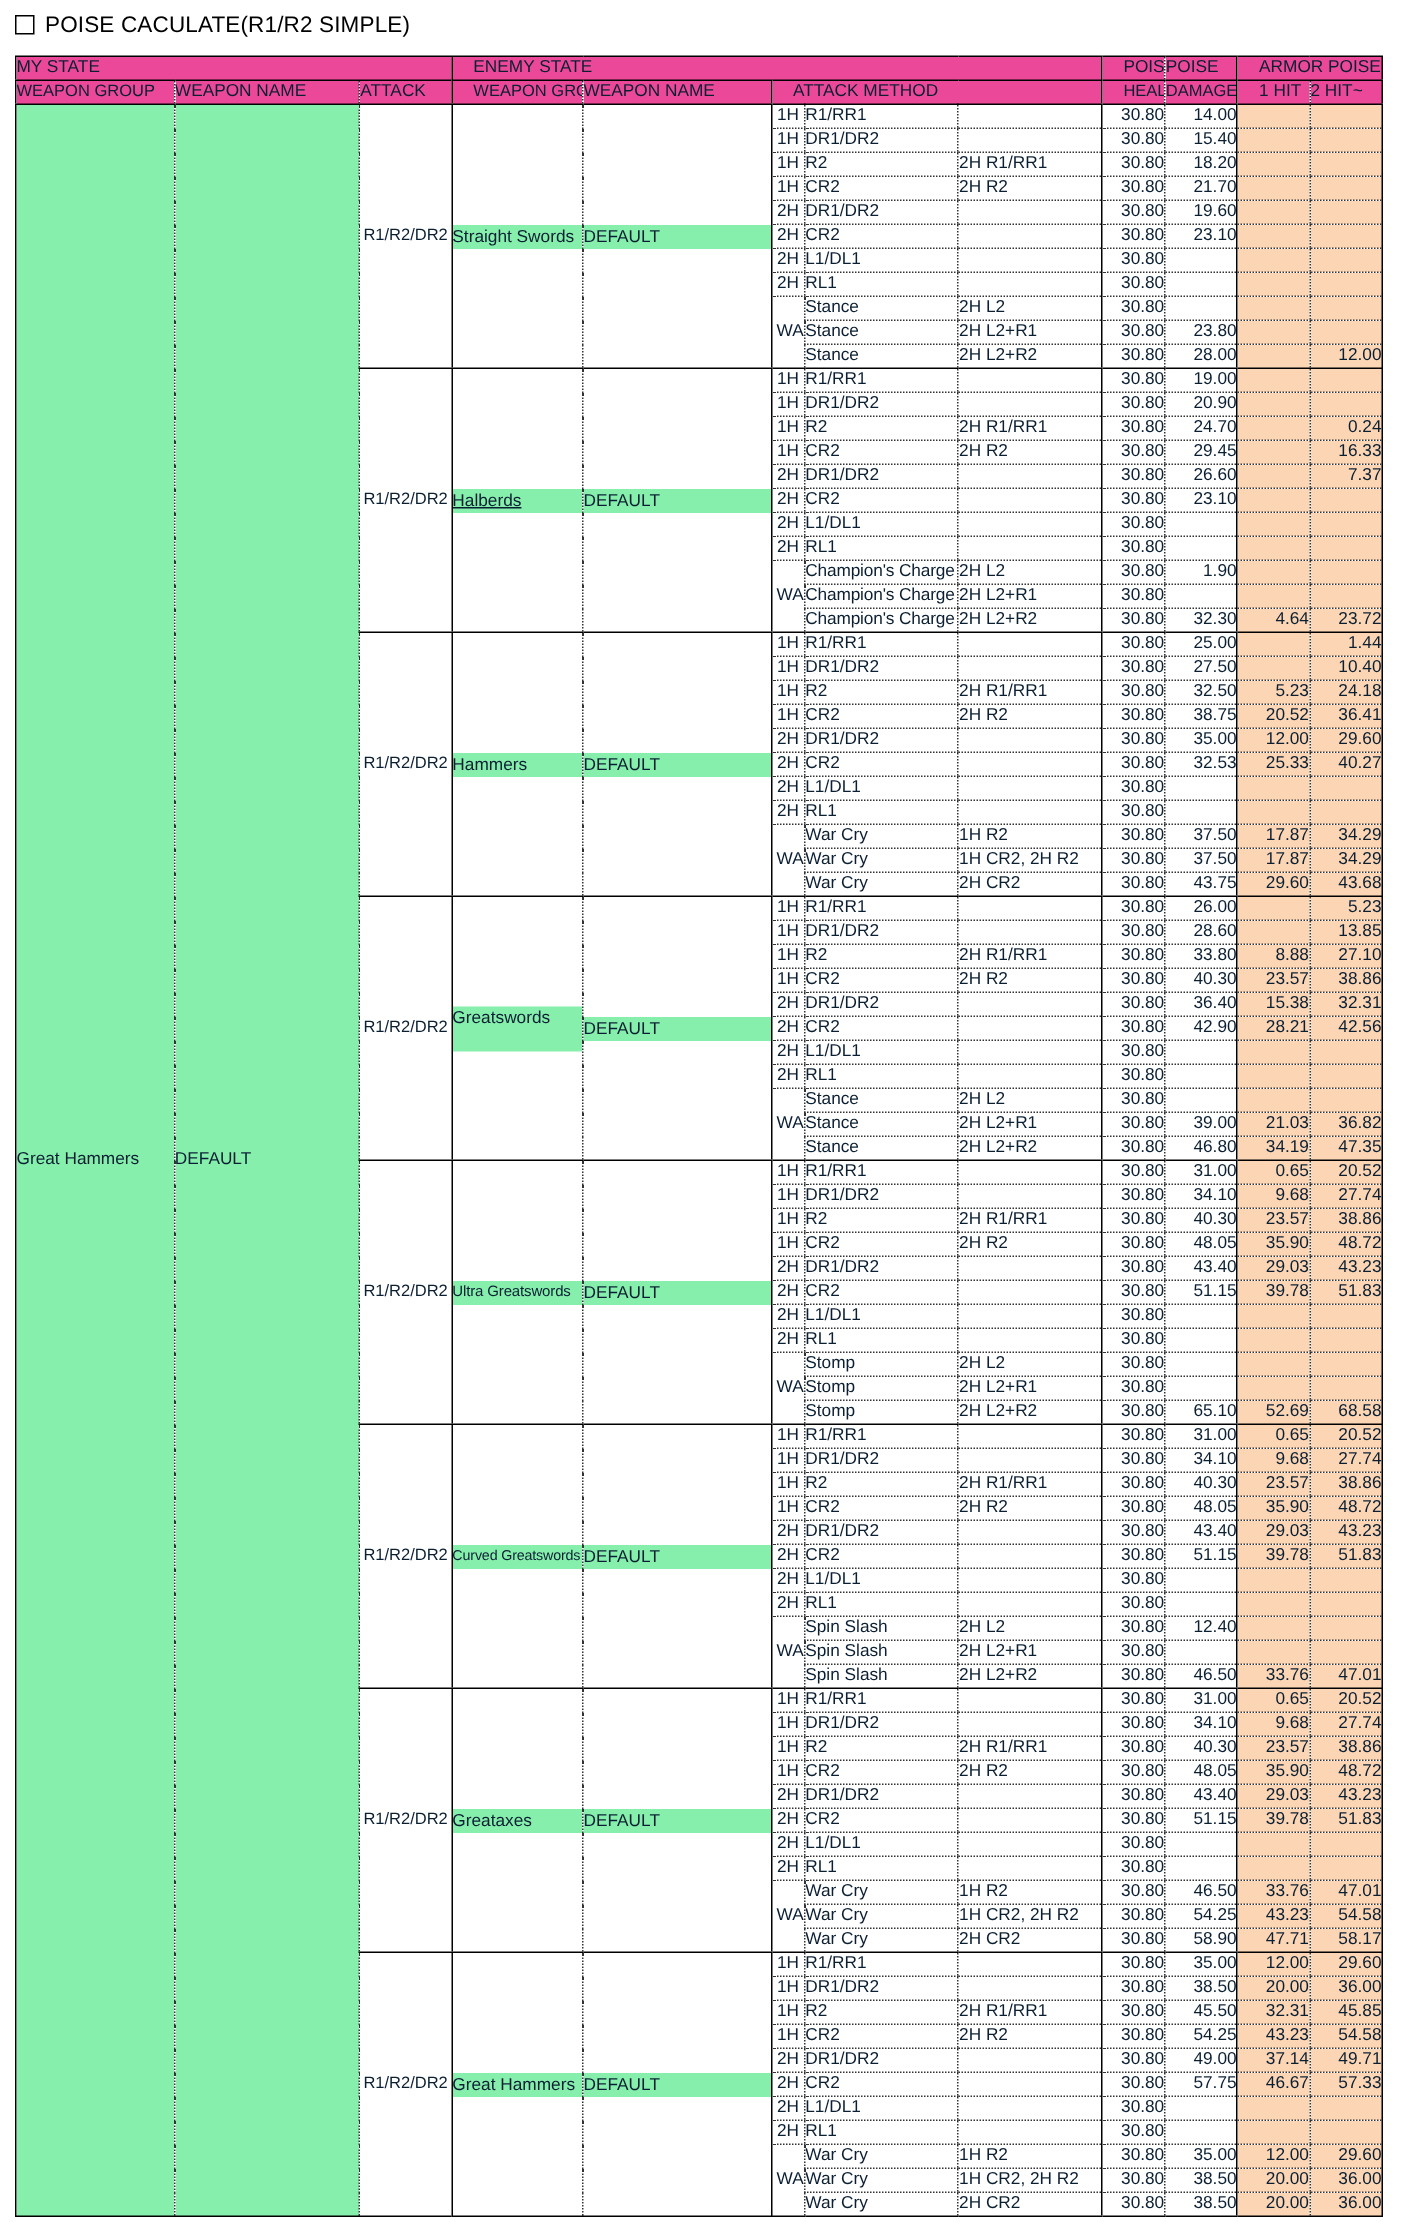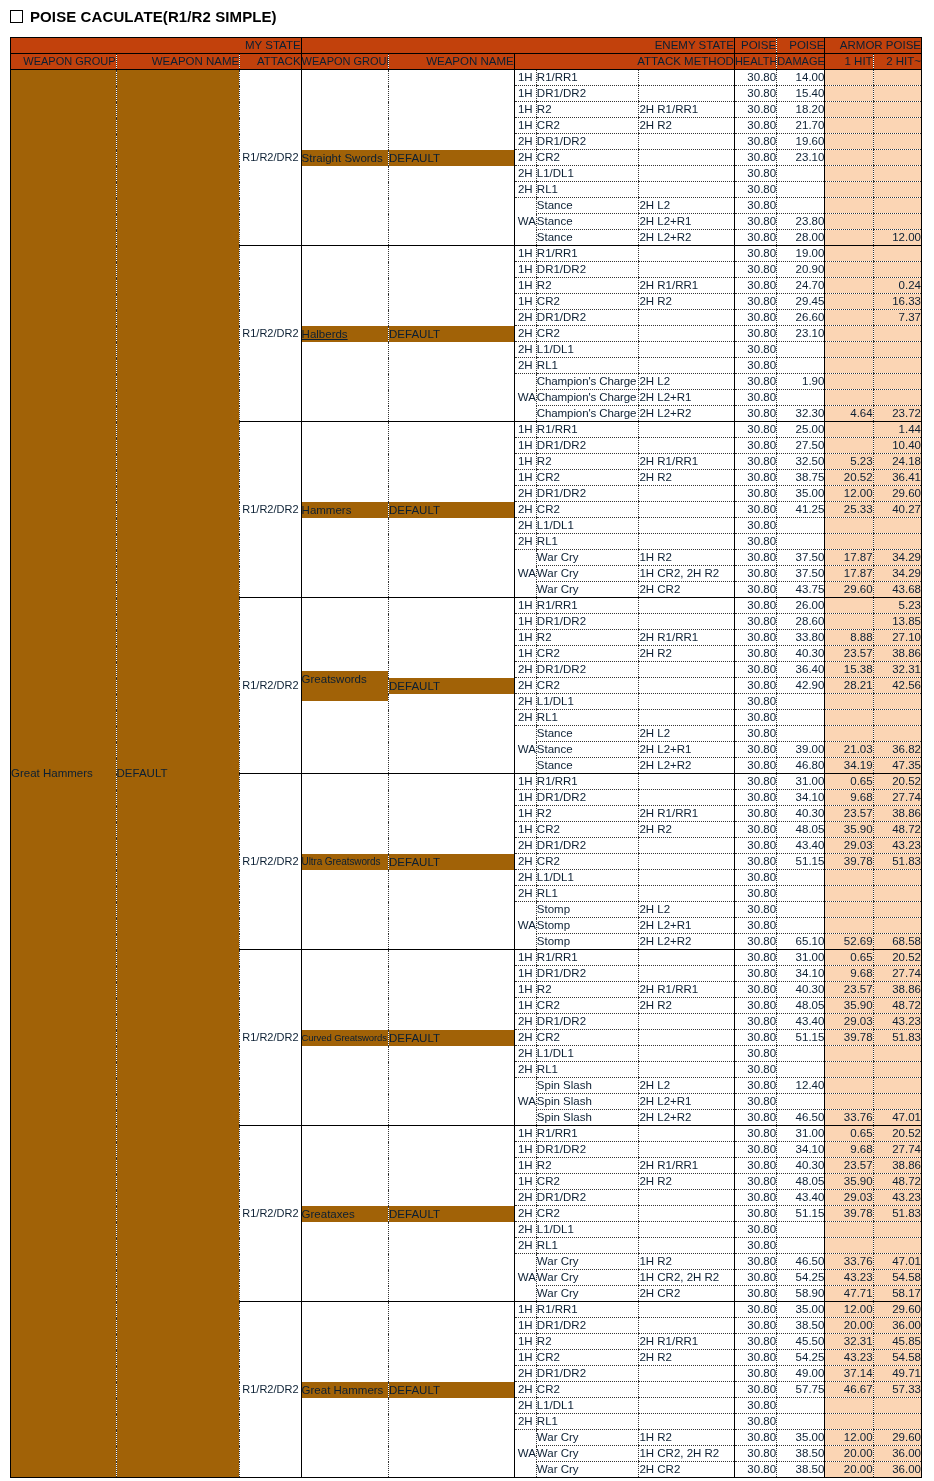--- a/index.html
+++ b/index.html
@@ -23,21 +23,21 @@
     height: 24px;
   }
   .title-checkbox {
     width: 13px; height: 13px;
     border: 1.6px solid #000;
     background: #fff;
     display: inline-block;
   }
   .title-text {
     font-size: 15px;
-    font-weight: bold;
+    font-weight: normal;
     color: #000;
     letter-spacing: 0.1px;
     white-space: nowrap;
   }
 
   
   .sheet {
     position: absolute;
     left: 10px; top: 37px;
     width: 912px;
@@ -53,46 +53,46 @@
     font-size: 11.5px;
     line-height: 15px;
     height: 16px;
     overflow: hidden;
     white-space: nowrap;
     vertical-align: middle;
   }
 
   
   .hdr {
-    background: #c2410c;
+    background: #ec4899;
     color: #10253a;
-    text-align: right;
+    text-align: left;
     font-size: 12px;
     height: 18px;
     line-height: 18px;
     border-top: 1.3px solid #000;
     border-bottom: 1.3px solid #000;
   }
   .hdr-top { border-bottom: 1px dotted #000; }
   .hdr.dotL { border-left: 1.3px dotted #2b2b2b; }
-  .hdr.solidL { border-left: 1.3px solid #000; }
+  .hdr.solidL { border-left: 1.3px solid #000; padding-left: 14px; }
   .hdr.sml { font-size: 11px; }
 
   
   .bd { border-bottom: 1.1px dotted #333; }
   .bdSolid { border-bottom: 1.2px solid #000; }
   .bLdot { border-left: 1.1px dotted #333; }
   .bLsolid { border-left: 1.3px solid #000; }
   .bRsolid { border-right: 1.3px solid #000; }
 
   .txtL { text-align: left; padding-left: 3px; }
   .txtC { text-align: center; }
   .txtR { text-align: right; padding-right: 3px; }
 
-  .blue { background: #a16207; }
+  .blue { background: #86efac; }
   .orange { background: #FBD5B4; }
 
   .tiny { font-size: 9.5px; letter-spacing: -0.1px; }
 
   
   .grp { vertical-align: top; text-align: left; padding-left: 3px; }
   .wa-cell { text-align: right; font-size: 11.5px; }
 </style>
 </head>
 <body>
@@ -401,21 +401,21 @@
           <td class="txtR bLsolid bd">30.80</td>
           <td class="txtR bLdot bd">35.00</td>
           <td class="txtR orange bLsolid bd">12.00</td>
           <td class="txtR orange bLdot bRsolid bd">29.60</td>
         </tr>
         <tr>
           <td class="txtC bLsolid bd">2H</td>
           <td class="txtL bLdot bd">CR2</td>
           <td class="txtL bLdot bd"></td>
           <td class="txtR bLsolid bd">30.80</td>
-          <td class="txtR bLdot bd">41.25</td>
+          <td class="txtR bLdot bd">32.53</td>
           <td class="txtR orange bLsolid bd">25.33</td>
           <td class="txtR orange bLdot bRsolid bd">40.27</td>
         </tr>
         <tr>
           <td class="txtC bLsolid bd">2H</td>
           <td class="txtL bLdot bd">L1/DL1</td>
           <td class="txtL bLdot bd"></td>
           <td class="txtR bLsolid bd">30.80</td>
           <td class="txtR bLdot bd"></td>
           <td class="txtR orange bLsolid bd"></td>

